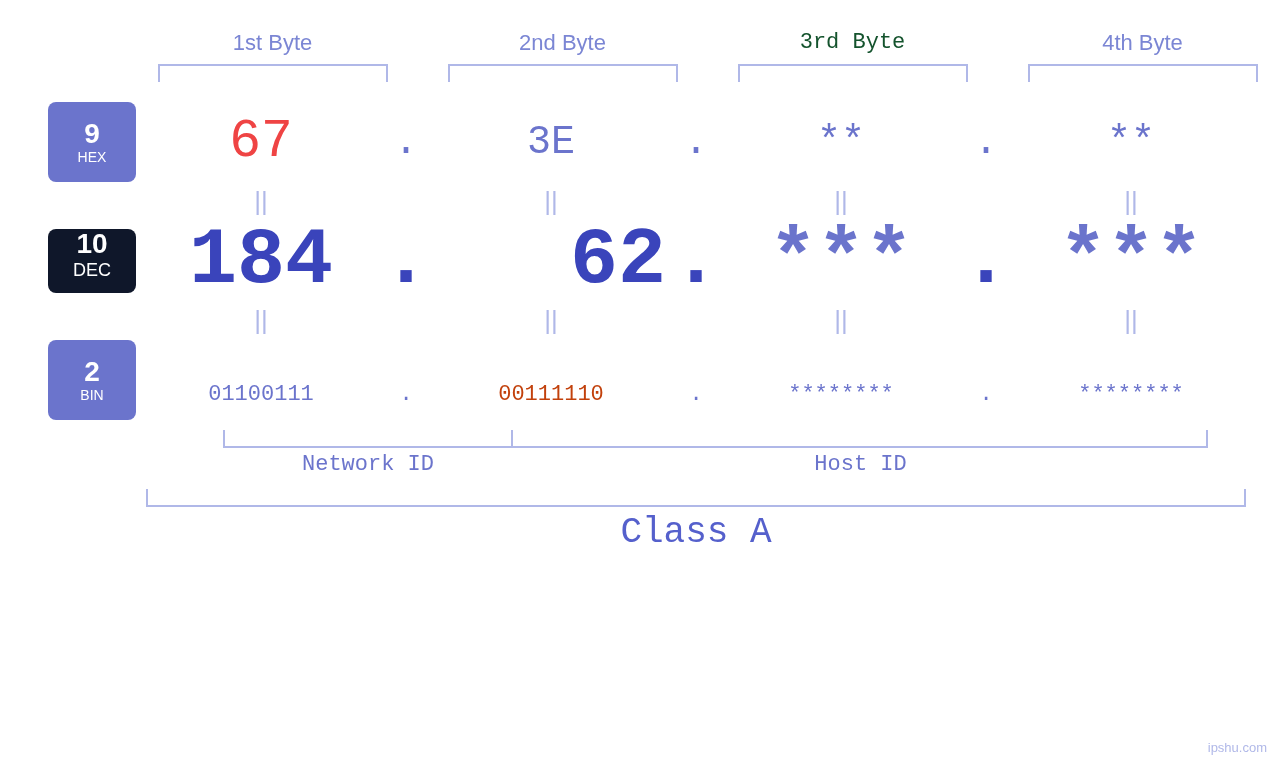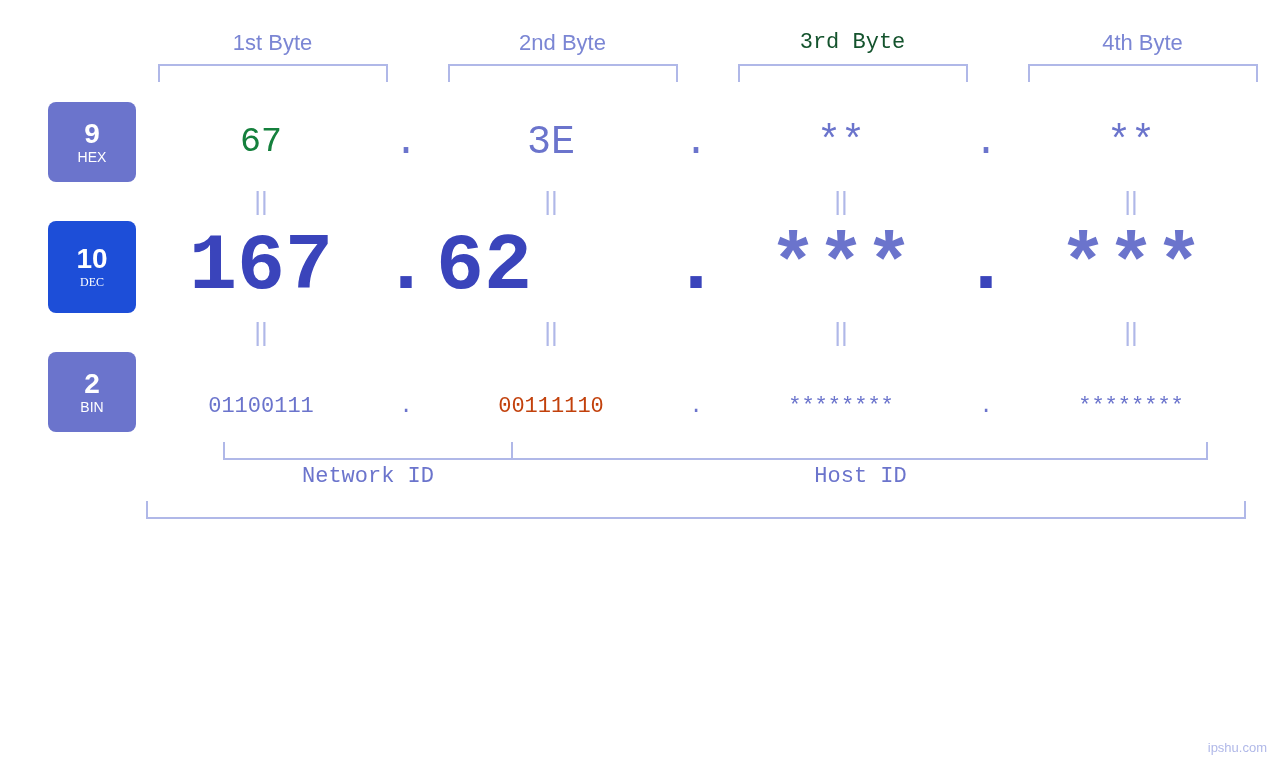--- a/index.html
+++ b/index.html
@@ -48,21 +48,21 @@
     <div style="width:60px;"></div>
     <div style="width:230px; height:18px; border:2px solid #b0b8e8; border-bottom:none;"></div>
   </div>
 
   <div style="display:flex; align-items:center; width:1285px;">
     <div style="width:88px; height:80px; background:#6b74cc; border-radius:8px; display:flex; flex-direction:column; align-items:center; justify-content:center; margin-left:48px; flex-shrink:0;">
       <span style="color:white; font-size:28px; font-weight:bold; font-family:Arial,sans-serif; line-height:1.1;">9</span>
       <span style="color:white; font-size:14px; font-family:Arial,sans-serif;">HEX</span>
     </div>
     <div style="display:grid; grid-template-columns:230px 60px 230px 60px 230px 60px 230px; align-items:center; width:1100px; margin-left:10px;">
-      <div style="text-align:center; color:#15803d; font-size:35px; font-family:'Courier New',monospace;">67</div>
+      <div style="text-align:center; color:#ef4444; font-size:53px; font-family:'Courier New',monospace;">67</div>
       <div style="text-align:center; color:#6b74cc; font-size:40px; font-family:'Courier New',monospace;">.</div>
       <div style="text-align:center; color:#6b74cc; font-size:40px; font-family:'Courier New',monospace;">3E</div>
       <div style="text-align:center; color:#6b74cc; font-size:40px; font-family:'Courier New',monospace;">.</div>
       <div style="text-align:center; color:#6b74cc; font-size:40px; font-family:'Courier New',monospace;">**</div>
       <div style="text-align:center; color:#6b74cc; font-size:40px; font-family:'Courier New',monospace;">.</div>
       <div style="text-align:center; color:#6b74cc; font-size:40px; font-family:'Courier New',monospace;">**</div>
     </div>
   </div>
 
   <div style="display:flex; align-items:center; width:1285px; margin-top:4px;">
@@ -72,28 +72,28 @@
       <div></div>
       <div style="text-align:center; color:#b0b8e8; font-size:26px; font-family:Arial,sans-serif;">||</div>
       <div></div>
       <div style="text-align:center; color:#b0b8e8; font-size:26px; font-family:Arial,sans-serif;">||</div>
       <div></div>
       <div style="text-align:center; color:#b0b8e8; font-size:26px; font-family:Arial,sans-serif;">||</div>
     </div>
   </div>
 
   <div style="display:flex; align-items:center; width:1285px; margin-top:4px;">
-    <div style="width:88px; height:92px; background:#1d4ed8; border-radius:8px; display:flex; flex-direction:column; align-items:center; justify-content:center; margin-left:48px; flex-shrink:0;">
+    <div style="width:88px; height:64px; background:#0f172a; border-radius:8px; display:flex; flex-direction:column; align-items:center; margin-left:48px; flex-shrink:0;">
       <span style="color:white; font-size:28px; font-weight:bold; font-family:Arial,sans-serif; line-height:1.1;">10</span>
-      <span style="color:white; font-size:12px; font-family:Liberation Serif, serif;">DEC</span>
+      <span style="color:white; font-size:18px; font-family:Liberation Sans, sans-serif;">DEC</span>
     </div>
     <div style="display:grid; grid-template-columns:230px 60px 230px 60px 230px 60px 230px; align-items:center; width:1100px; margin-left:10px;">
-      <div style="text-align:center; color:#3a44bb; font-size:80px; font-weight:bold; font-family:'Courier New',monospace; line-height:1;">167</div>
+      <div style="text-align:center; color:#3a44bb; font-size:80px; font-weight:bold; font-family:'Courier New',monospace; line-height:1;">184</div>
       <div style="text-align:center; color:#3a44bb; font-size:80px; font-weight:bold; font-family:'Courier New',monospace; line-height:1;">.</div>
-      <div style="text-align:left; color:#3a44bb; font-size:80px; font-weight:bold; font-family:'Courier New',monospace; line-height:1;">62</div>
+      <div style="text-align:right; color:#3a44bb; font-size:80px; font-weight:bold; font-family:'Courier New',monospace; line-height:1;">62</div>
       <div style="text-align:center; color:#3a44bb; font-size:80px; font-weight:bold; font-family:'Courier New',monospace; line-height:1;">.</div>
       <div style="text-align:center; color:#6b74cc; font-size:80px; font-weight:bold; font-family:'Courier New',monospace; line-height:1;">***</div>
       <div style="text-align:center; color:#3a44bb; font-size:80px; font-weight:bold; font-family:'Courier New',monospace; line-height:1;">.</div>
       <div style="text-align:center; color:#6b74cc; font-size:80px; font-weight:bold; font-family:'Courier New',monospace; line-height:1;">***</div>
     </div>
   </div>
 
   <div style="display:flex; align-items:center; width:1285px; margin-top:4px;">
     <div style="width:88px; margin-left:48px; flex-shrink:0;"></div>
     <div style="display:grid; grid-template-columns:230px 60px 230px 60px 230px 60px 230px; align-items:center; width:1100px; margin-left:10px;">
@@ -136,18 +136,19 @@
         <div style="width:290px; text-align:center; color:#6b74cc; font-size:22px; font-family:'Courier New',monospace;">Network ID</div>
         <div style="flex:1; text-align:center; color:#6b74cc; font-size:22px; font-family:'Courier New',monospace;">Host ID</div>
       </div>
     </div>
   </div>
 
   <div style="display:flex; align-items:flex-end; width:1285px; margin-top:12px;">
     <div style="width:88px; margin-left:48px; flex-shrink:0;"></div>
     <div style="width:1100px; margin-left:10px; display:flex; flex-direction:column; align-items:center;">
       <div style="width:100%; height:18px; border:2px solid #b0b8e8; border-top:none;"></div>
+      <div style="color:#5560cc; font-size:36px; font-family:'Courier New',monospace; text-align:center; margin-top:5px; width:100%;">Class A</div>
     </div>
   </div>
 
   <div style="position:absolute; bottom:12px; right:18px; color:#b0b8e8; font-size:13px; font-family:Arial,sans-serif;">ipshu.com</div>
 
 </div>
 
 </body></html>

